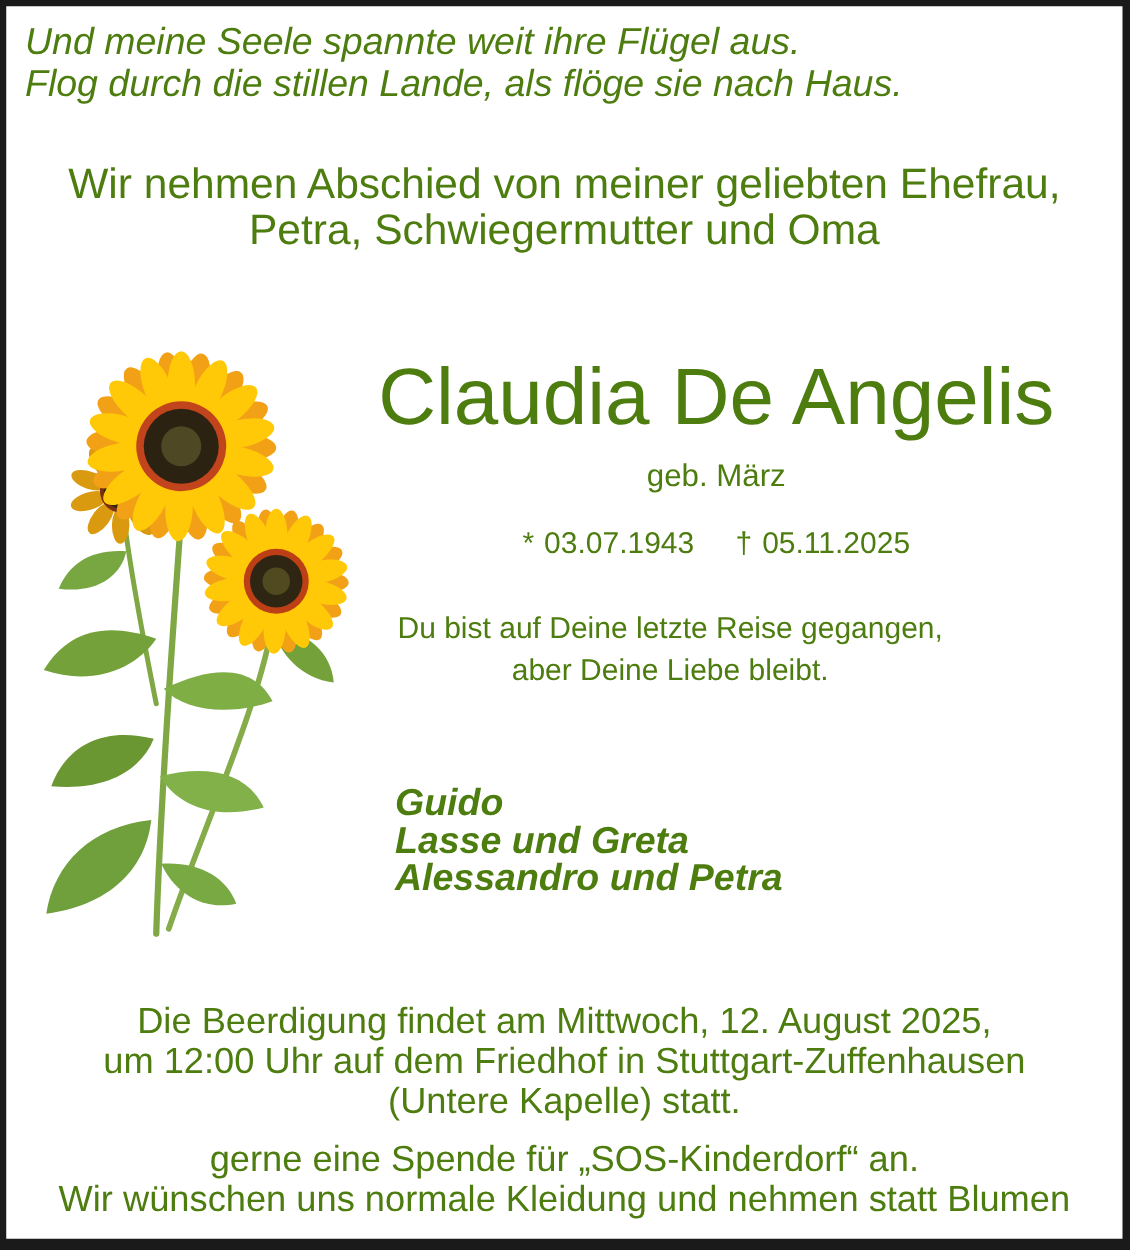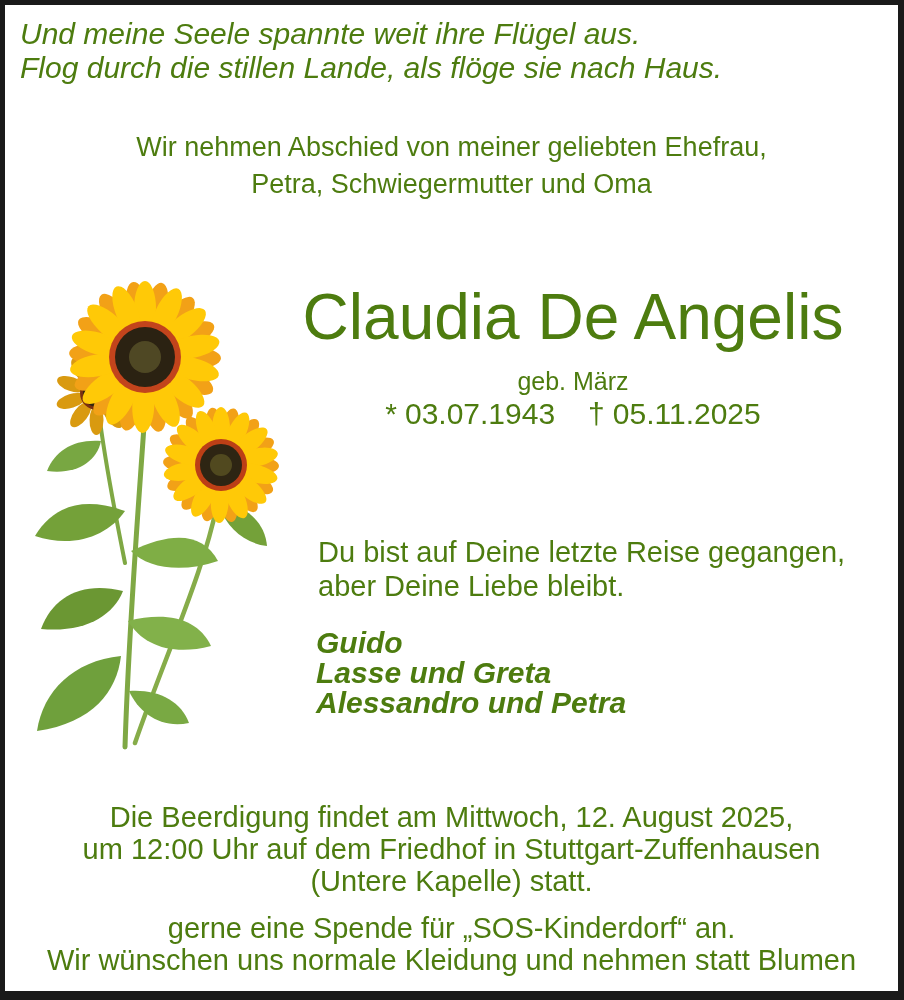--- a/index.html
+++ b/index.html
@@ -21,21 +21,21 @@
     left: 15px; top: 12px;
     font-style: italic;
     font-size: 30px;
     line-height: 34px;
     white-space: nowrap;
   }
   .intro {
     position: absolute;
     left: 0; right: 0; top: 124px;
     text-align: center;
-    font-size: 27px;
+    font-size: 34px;
     line-height: 37px;
   }
   .flowers {
     position: absolute;
     left: 8px; top: 256px;
     width: 290px; height: 502px;
   }
   .name-block {
     position: absolute;
     left: 283px; top: 278px;
@@ -48,32 +48,34 @@
     font-weight: normal;
     margin: 0;
     white-space: nowrap;
   }
   .maiden {
     font-size: 25px;
     line-height: 31px;
     margin-top: 15px;
   }
   .dates {
-    font-size: 30px;
+    font-size: 24px;
     line-height: 34px;
+    margin-top: 21px;
     white-space: nowrap;
   }
   .dates .sym { display: inline-block; margin-right: 8px; }
   .dates .death-group { margin-left: 33px; }
   .farewell {
     position: absolute;
-    left: 313px; top: 530px;
-    font-size: 29px;
+    left: 313px; top: 481px;
+    font-size: 24px;
     line-height: 34px;
     white-space: nowrap;
+    text-align: center;
   }
   .family {
     position: absolute;
     left: 311px; top: 623px;
     font-size: 30px;
     line-height: 30px;
     font-weight: bold;
     white-space: nowrap;
     font-style: italic;
   }

